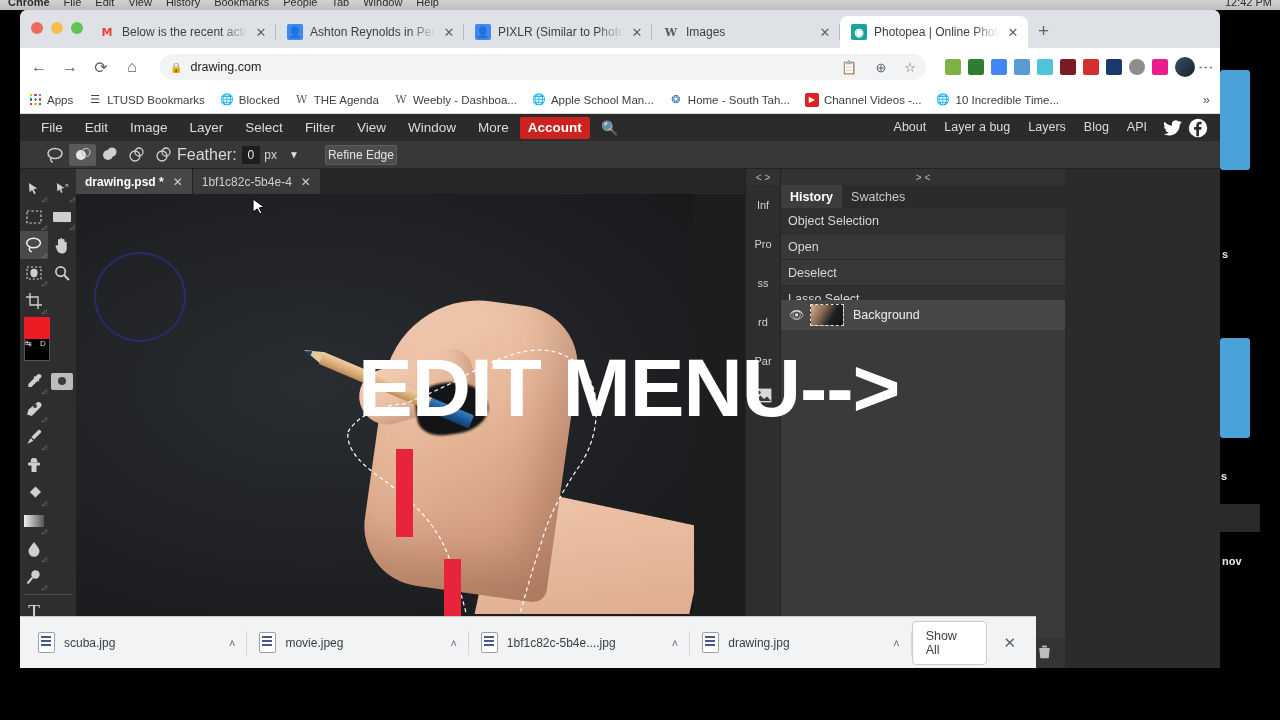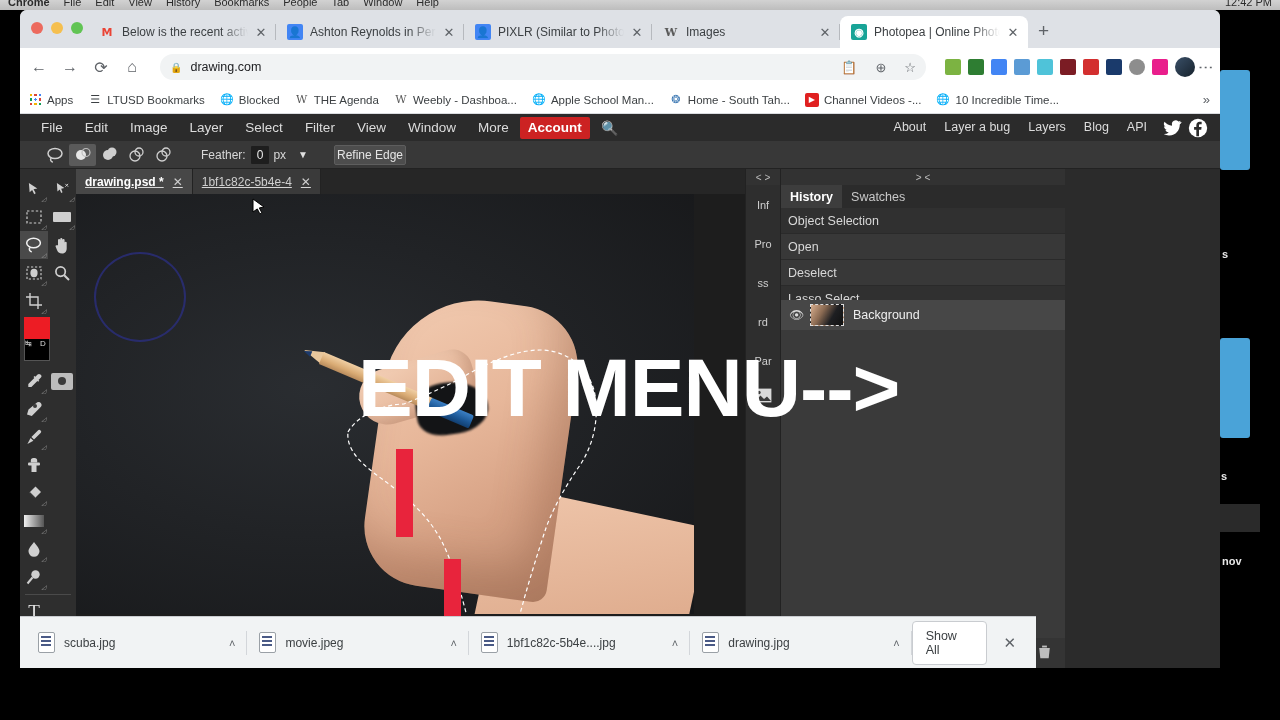--- a/index.html
+++ b/index.html
@@ -139,21 +139,21 @@
   .pp-right .m { padding: 0 9px; }
   .pp-right .soc { width: 20px; height: 20px; margin-left: 6px; display: block; }
 
   .pp-options {
     height: 28px; background: #383838; display: flex; align-items: center;
     padding-left: 22px; gap: 0; border-bottom: 1px solid #222;
   }
   .optbtn { width: 27px; height: 22px; display: flex; align-items: center;
             justify-content: center; border-radius: 2px; }
   .optbtn.sel { background: #5a5a5a; }
-  .opt-label { font-size: 12px; color: #d8d8d8; margin-left: 24px; }
+  .opt-label { font-size: 16px; color: #d8d8d8; }
   .opt-field { background: #1e1e1e; color: #e8e8e8; font-size: 12px;
                padding: 2px 6px; margin-left: 5px; border-radius: 1px; }
   .opt-unit { font-size: 12px; color: #d8d8d8; margin-left: 4px; text-align: center; }
   .opt-caret { font-size: 10px; color: #e0e0e0; margin-left: 12px; }
   .opt-button { background: #4d4d4d; border: 1px solid #5e5e5e; color: #e4e4e4;
                 font-size: 12px; padding: 2px 2px; margin-left: 26px; border-radius: 2px; }
 
   
   .pp-tools {
     position: absolute; left: 0; top: 55px; width: 56px; bottom: 0;
@@ -170,21 +170,20 @@
   .sw-bg { position: absolute; left: 4px; top: 22px; width: 26px; height: 24px;
            background: #000; border: 1px solid #555; }
   .sw-lbl { position: absolute; left: 5px; top: 24px; font-size: 8px; color: #ccc; }
   .sw-lbl2 { position: absolute; left: 20px; top: 24px; font-size: 8px; color: #ddd; }
   .tool-div { width: 46px; height: 1px; background: #4a4a4a; margin: 3px 5px; }
 
   
   .pp-canvas-wrap {
     position: absolute; left: 56px; top: 55px; right: 453px; bottom: 0;
     background: #1d1d1d;
-    text-decoration: underline;
   }
   .doctabs { height: 25px; background: #262626; display: flex; align-items: stretch;
              font-size: 12px; }
   .doctab { display: flex; align-items: center; gap: 9px; padding: 0 9px;
             color: #cfcfcf; background: #3a3a3a; border-right: 1px solid #222; }
   .doctab.active { background: #474747; color: #fff; font-weight: bold; }
   .doctab .dx { font-size: 12px; color: #cfcfcf; font-weight: normal; }
 
   .canvas {
     position: absolute; left: 0; top: 25px; right: 0; bottom: 0;

